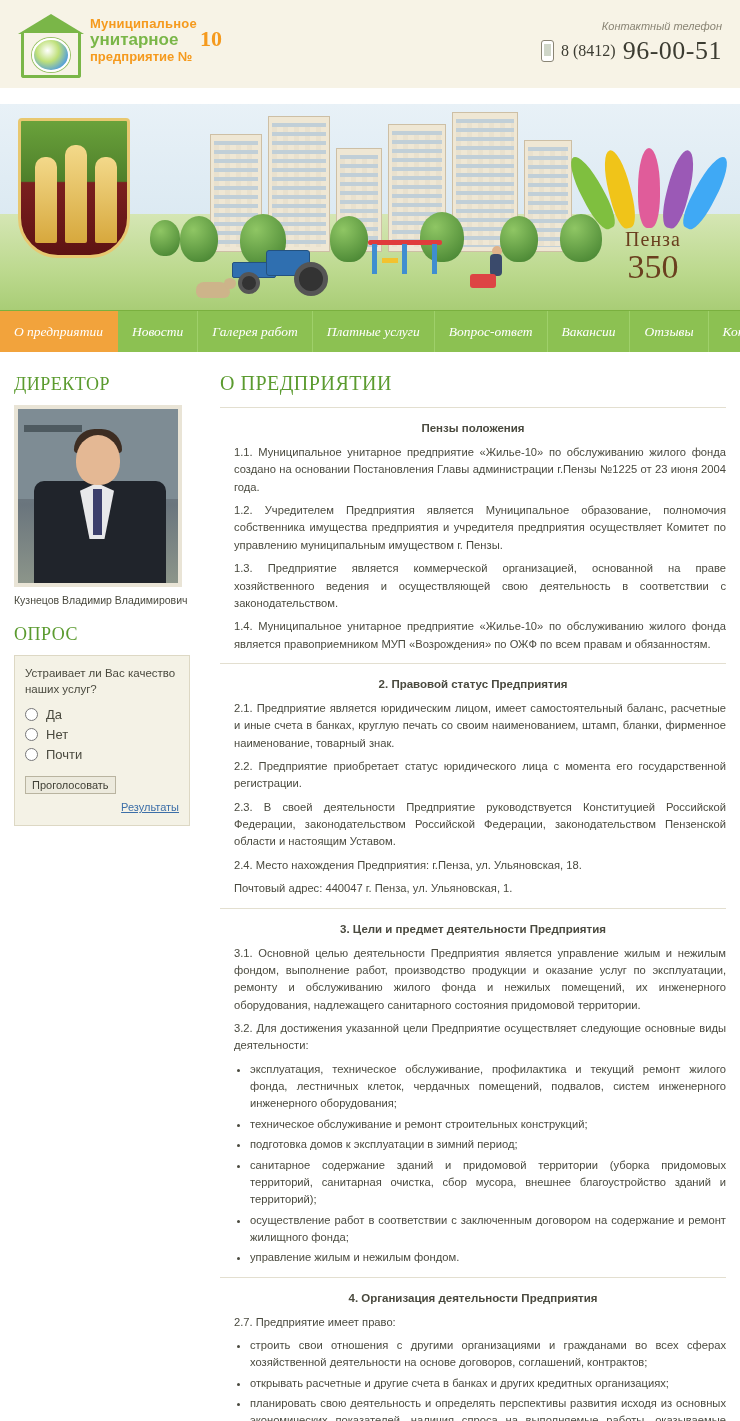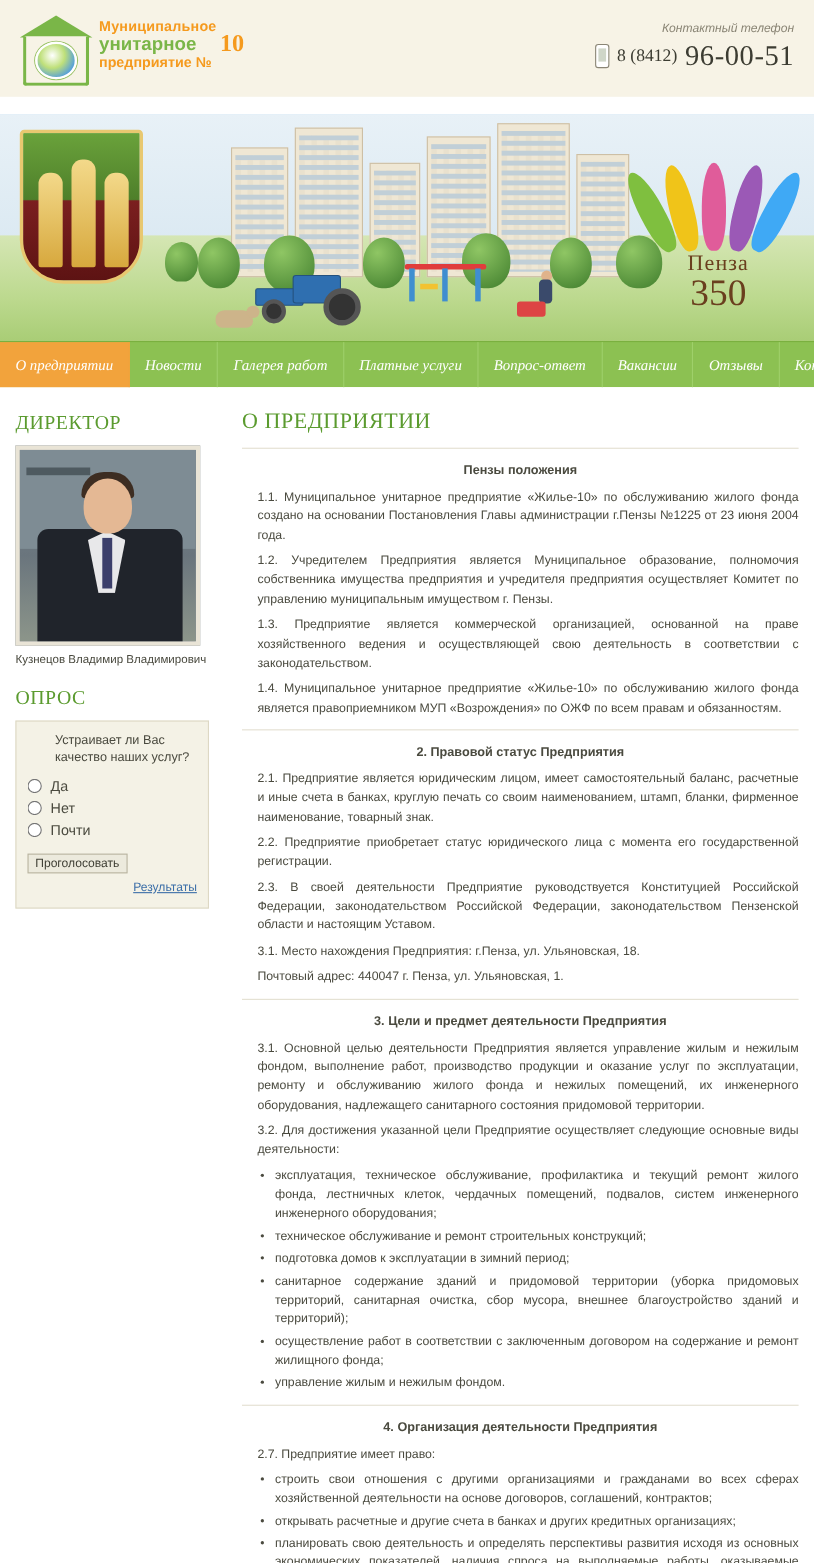--- a/index.html
+++ b/index.html
@@ -170,21 +170,21 @@
   .dp-head { position:absolute; left:58px; top:26px; width:44px; height:50px; border-radius:50% 50% 45% 45%; background:#e4b894; }
   .dp-hair { position:absolute; left:56px; top:20px; width:48px; height:24px; border-radius:24px 24px 4px 4px; background:#3d2d22; }
   .dp-body { position:absolute; left:16px; top:72px; width:132px; height:110px; background:#20242b; border-radius:10px 10px 0 0; }
   .dp-shirt { position:absolute; left:62px; top:74px; width:34px; height:56px; background:#e8e8ea; clip-path: polygon(50% 0,100% 14%,72% 100%,28% 100%,0 14%); }
   .dp-tie { position:absolute; left:75px; top:80px; width:9px; height:46px; background:#3c3f6b; }
   .dir-name { width:176px; text-align:left; font-size:10.5px; color:#4a4a3f; margin-top:7px; }
 
   .poll {
     margin-top:10px; width:176px; background:#f4f2e6; border:1px solid #ddd8c4; padding:10px 10px 12px 10px;
   }
-  .poll-q { font-size:11.5px; color:#4a4a3f; margin-bottom:10px; line-height:1.35;margin-left:25px; }
+  .poll-q { font-size:11.5px; color:#4a4a3f; margin-bottom:10px; line-height:1.35; }
   .poll-opt { display:flex; align-items:center; gap:8px; margin:5px 0; }
   .poll-opt input { margin:0; }
   .poll-opt label { font-size:13px; color:#4a4a3f; }
   .poll-btn {
     margin-top:9px; font-size:11px; padding:2px 6px; border:1px solid #b9b4a0; background:#eceadd;
     color:#3f3f35; cursor:pointer;
   }
   .poll-results { display:block; margin-top:7px; font-size:11px; color:#3c6fa8; text-decoration:underline; cursor:pointer;text-align:right; }
 
   .main { flex:1; padding-left:14px; }
@@ -346,21 +346,21 @@
         <p class="para">1.3. Предприятие является коммерческой организацией, основанной на праве хозяйственного ведения и осуществляющей свою деятельность в соответствии с законодательством.</p>
         <p class="para">1.4. Муниципальное унитарное предприятие «Жилье-10» по обслуживанию жилого фонда является правоприемником МУП «Возрождения» по ОЖФ по всем правам и обязанностям.</p>
       </div>
 
       <div class="rule"></div>
       <div class="sec-title">2. Правовой статус Предприятия</div>
       <div class="indent">
         <p class="para">2.1. Предприятие является юридическим лицом, имеет самостоятельный баланс, расчетные и иные счета в банках, круглую печать со своим наименованием, штамп, бланки, фирменное наименование, товарный знак.</p>
         <p class="para">2.2. Предприятие приобретает статус юридического лица с момента его государственной регистрации.</p>
         <p class="para">2.3. В своей деятельности Предприятие руководствуется Конституцией Российской Федерации, законодательством Российской Федерации, законодательством Пензенской области и настоящим Уставом.</p>
-        <p class="para">3.1. Место нахождения Предприятия: г.Пенза, ул. Ульяновская, 18.</p>
+        <p class="para">2.4. Место нахождения Предприятия: г.Пенза, ул. Ульяновская, 18.</p>
         <p class="para">Почтовый адрес: 440047 г. Пенза, ул. Ульяновская, 1.</p>
       </div>
 
       <div class="rule"></div>
       <div class="sec-title">3. Цели и предмет деятельности Предприятия</div>
       <div class="indent">
         <p class="para">3.1. Основной целью деятельности Предприятия является управление жилым и нежилым фондом, выполнение работ, производство продукции и оказание услуг по эксплуатации, ремонту и обслуживанию жилого фонда и нежилых помещений, их инженерного оборудования, надлежащего санитарного состояния придомовой территории.</p>
         <p class="para">3.2. Для достижения указанной цели Предприятие осуществляет следующие основные виды деятельности:</p>
       </div>
       <ul class="bul">

